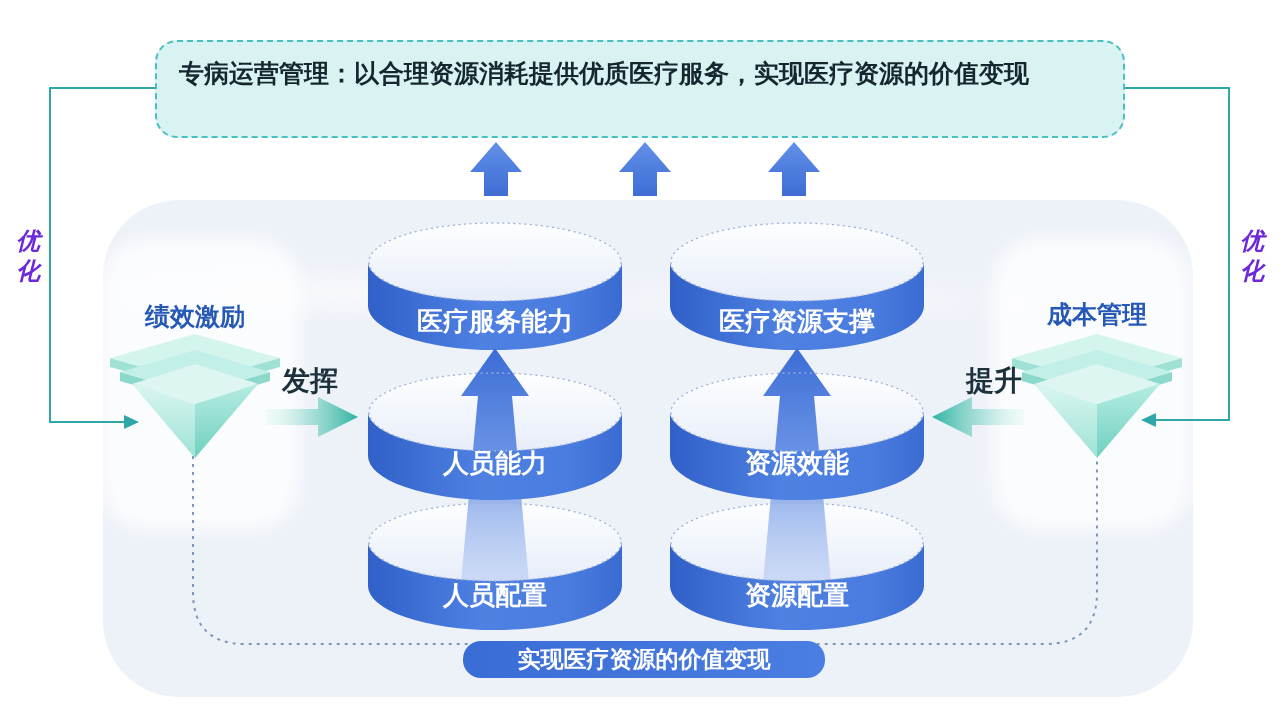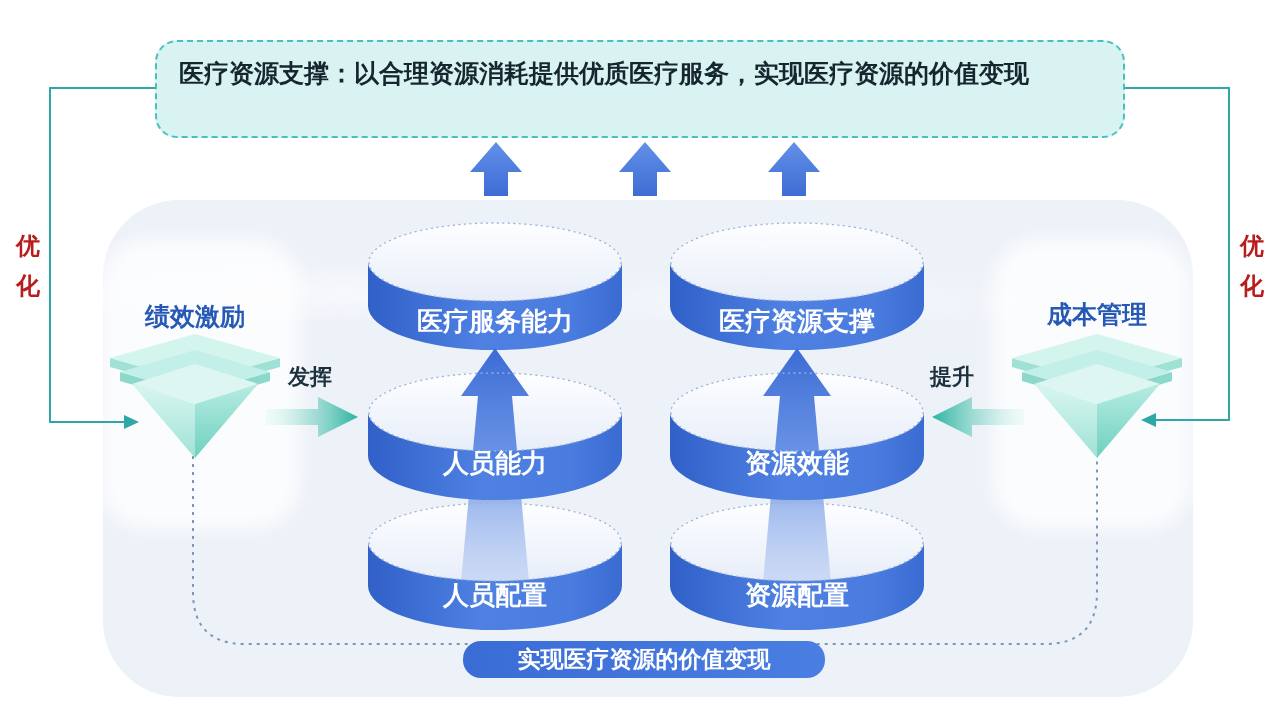--- a/index.html
+++ b/index.html
@@ -19,31 +19,31 @@
     background:rgba(255,255,255,.78); border-radius:48px; filter:blur(9px); z-index:2; }
   .halo.left { left:100px; } .halo.right { left:992px; }
 
   svg.lines { position:absolute; left:0; top:0; width:1280px; height:720px;
     z-index:2; pointer-events:none; }
 
   .header-box { position:absolute; left:155px; top:40px; width:970px; height:98px;
     background:#d8f3f2; border:2.5px dashed #48c0bf; border-radius:22px; z-index:5;
     padding:14px 10px 0 22px; color:#16262e; font-weight:bold; font-size:25px; line-height:34px; }
 
-  .v-label { position:absolute; width:30px; color:#b91c1c; font-size:24px; font-weight:bold;
-    line-height:40px; text-align:center; z-index:5; }
+  .v-label { position:absolute; width:30px; color:#6d28d9; font-size:24px; font-weight:bold;
+    line-height:30px; text-align:center; z-index:5;font-style:italic; }
   .v-label.left { left:13px; top:226px; } .v-label.right { left:1237px; top:226px; }
 
   .pyr-title { position:absolute; width:170px; text-align:center; color:#2659b5;
     font-size:25px; font-weight:bold; z-index:5; }
   .pyr-title.left { left:110px; top:300px; } .pyr-title.right { left:1012px; top:298px; }
 
   .arrow-word { position:absolute; width:60px; text-align:center; color:#1d313d;
-    font-size:22px; font-weight:bold; z-index:5; }
-  .arrow-word.left { left:280px; top:362px; } .arrow-word.right { left:922px; top:362px; }
+    font-size:28px; font-weight:bold; z-index:5; }
+  .arrow-word.left { left:280px; top:362px; } .arrow-word.right { left:964px; top:362px; }
 
   .banner { position:absolute; left:463px; top:641px; width:362px; height:37px;
     background:linear-gradient(90deg,#3a6cd6,#4b7ee2); border-radius:18px; z-index:5;
     color:#fff; font-size:23px; font-weight:bold; text-align:center; line-height:37px; }
 
   .stack { position:absolute; top:222px; width:270px; height:410px; z-index:3; }
   .stack.left { left:360px; } .stack.right { left:662px; }
   .pyr { position:absolute; top:332px; width:190px; height:130px; z-index:3; }
   .pyr.left { left:100px; } .pyr.right { left:1002px; }
   .up-arrow { position:absolute; top:142px; width:52px; height:54px; z-index:3; }
@@ -64,21 +64,21 @@
 
   <svg class="lines">
     <path d="M157 88 H50 V422 H124" fill="none" stroke="#2fa7a7" stroke-width="2"></path>
     <polygon points="124,415 124,429 139,422" fill="#2fa7a7"></polygon>
     <path d="M1123 88 H1229 V420 H1156" fill="none" stroke="#2fa7a7" stroke-width="2"></path>
     <polygon points="1156,413 1156,427 1141,420" fill="#2fa7a7"></polygon>
     <path d="M193 456 V592 Q193 644 245 644 H1045 Q1097 644 1097 592 V456" fill="none" stroke="#7e97b6" stroke-width="2" stroke-dasharray="3 5"></path>
   </svg>
 
   <div class="header-box">
-    <div>医疗资源支撑：以合理资源消耗提供优质医疗服务，实现医疗资源的价值变现</div>
+    <div>专病运营管理：以合理资源消耗提供优质医疗服务，实现医疗资源的价值变现</div>
   </div>
 
   <div class="v-label left">优化</div>
   <div class="v-label right">优化</div>
 
   <svg class="up-arrow" style="left:470px" viewBox="0 0 52 54">
     <defs>
         <linearGradient id="ua1" x1="0" y1="0" x2="0" y2="1">
       <stop offset="0" stop-color="#6290e8"></stop>
           <stop offset="1" stop-color="#3e6cd4"></stop>

